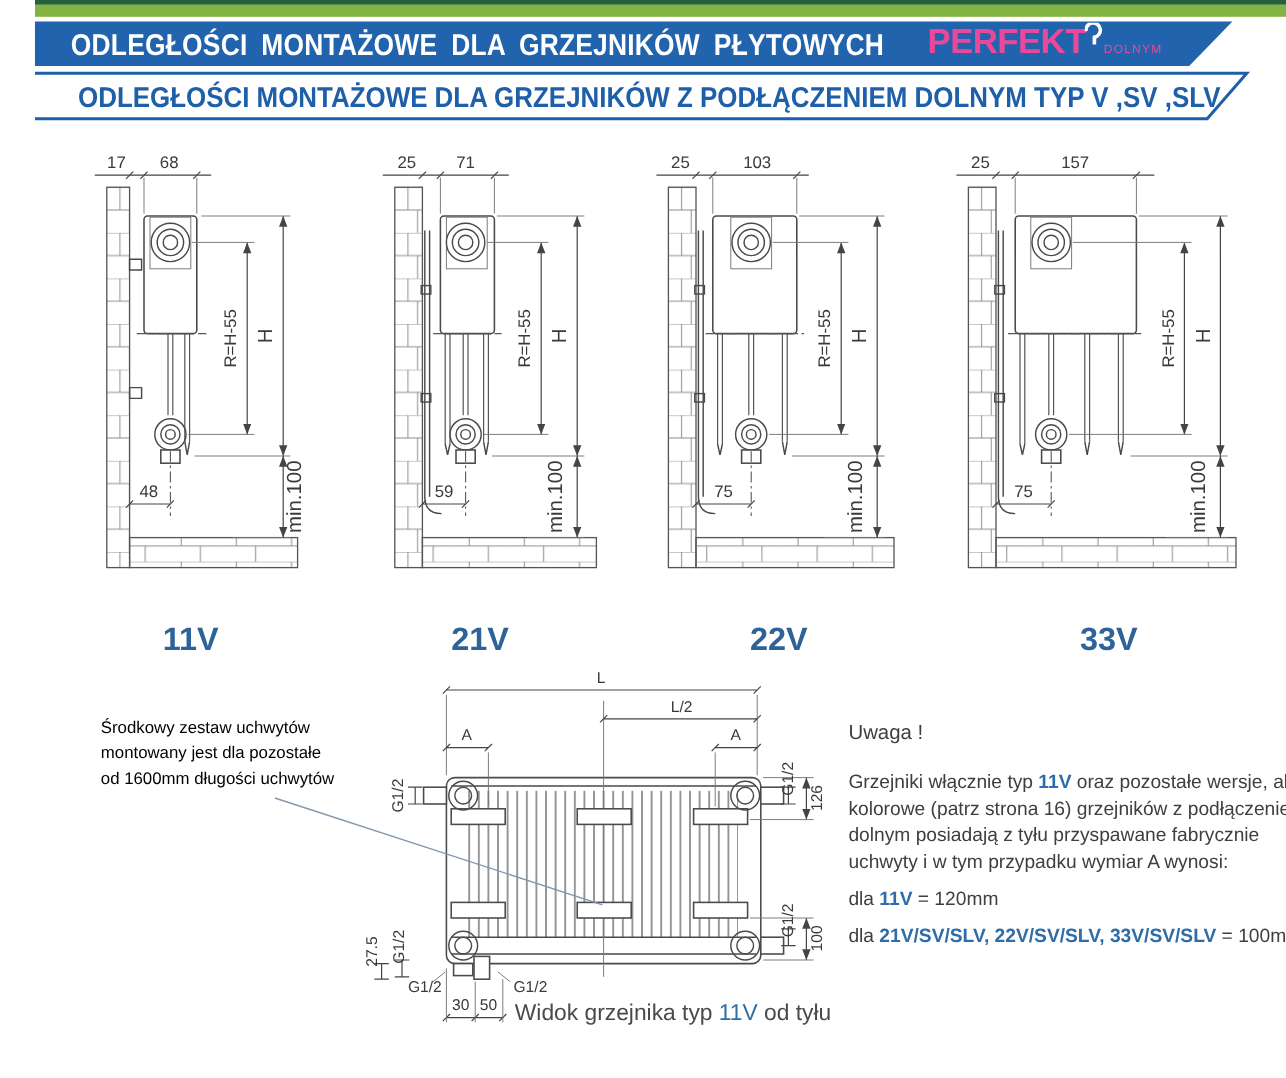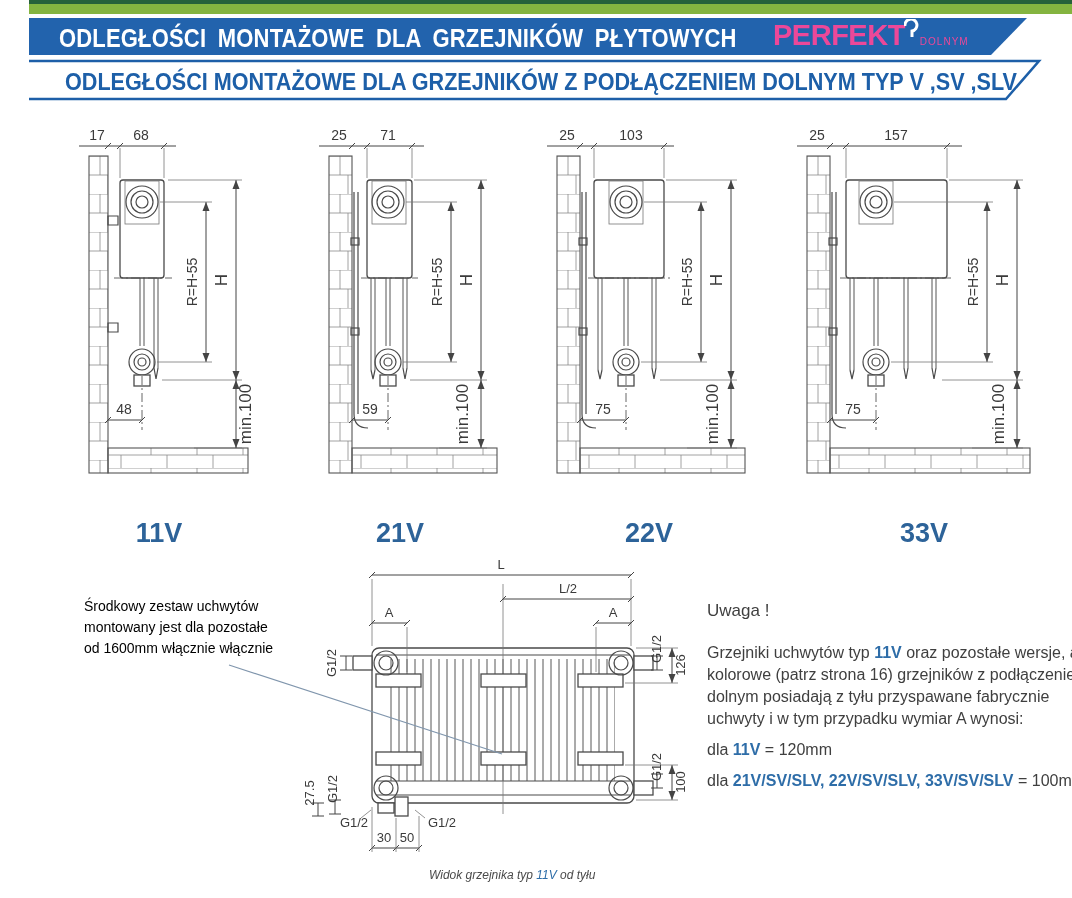--- a/index.html
+++ b/index.html
@@ -28,21 +28,21 @@
   .dts{font:13px "Liberation Sans",sans-serif;fill:#3a3a3a;}
   .dth{font:17px "Liberation Sans",sans-serif;fill:#3a3a3a;}
   .typ{font:bold 27px "Liberation Sans",sans-serif;fill:#2d6399;}
 
   
   .note-left{position:absolute;left:55px;top:596px;font-size:14px;line-height:21px;color:#000000;}
   .note-right{position:absolute;left:678px;top:600px;width:396px;font-size:16px;line-height:22px;color:#3f3f3f;}
   .note-right .uwaga{font-size:17px;margin-bottom:20px;}
   .note-right .dla{margin-top:9px;}
   .acc{color:#2e6da8;font-weight:bold;}
-  .caption{position:absolute;left:400px;top:868px;font-size:12px;color:#4a4a4a;font-style:italic;}
+  .caption{position:absolute;left:400px;top:834px;font-size:19px;color:#4a4a4a;}
   .caption .acc2{color:#2e6da8;}
   .leader-svg{position:absolute;left:0;top:0;pointer-events:none;}
 </style>
 </head>
 <body>
 
 <div class="page">
 
   <svg class="hdr-svg" width="1072" height="112">
     <rect x="0" y="0" width="1072" height="4" fill="#26613a"></rect>
@@ -323,27 +323,27 @@
     <text class="dts" transform="rotate(-90 390 226)" x="390" y="230" text-anchor="middle">100</text>
   </svg>
 
   <svg class="leader-svg" width="1072" height="898">
     <line x1="200" y1="665" x2="473" y2="754" stroke="#8096ad" stroke-width="1.1"></line>
   </svg>
 
   <div class="note-left">
     <div>Środkowy zestaw uchwytów</div>
     <div>montowany jest dla pozostałe</div>
-    <div>od 1600mm włącznie włącznie</div>
+    <div>od 1600mm długości uchwytów</div>
   </div>
 
   <div class="note-right">
     <div class="uwaga">Uwaga !</div>
     <div>
-      <span>Grzejniki uchwytów typ </span><span class="acc">11V</span><span> oraz pozostałe wersje, ale kolorowe (patrz strona 16) grzejników z podłączeniem dolnym posiadają z tyłu przyspawane fabrycznie uchwyty i w tym przypadku wymiar A wynosi:</span>
+      <span>Grzejniki włącznie typ </span><span class="acc">11V</span><span> oraz pozostałe wersje, ale kolorowe (patrz strona 16) grzejników z podłączeniem dolnym posiadają z tyłu przyspawane fabrycznie uchwyty i w tym przypadku wymiar A wynosi:</span>
     </div>
     <div class="dla">
       <span>dla </span><span class="acc">11V</span><span> = 120mm</span>
     </div>
     <div class="dla">
       <span>dla </span><span class="acc">21V/SV/SLV, 22V/SV/SLV, 33V/SV/SLV</span><span> = 100mm</span>
     </div>
   </div>
 
   <div class="caption">

